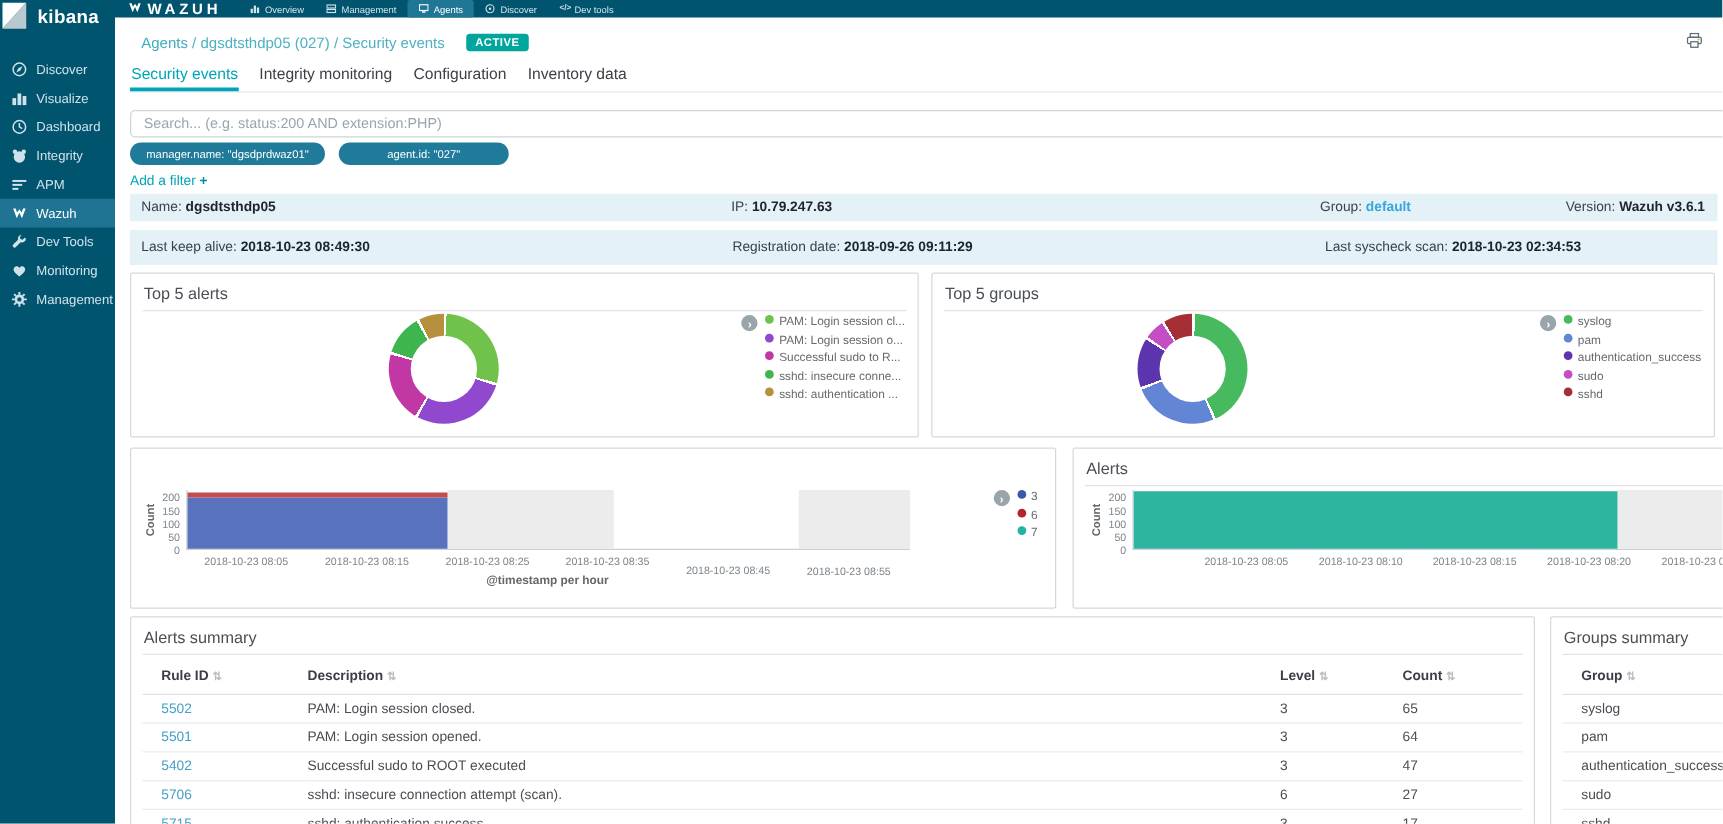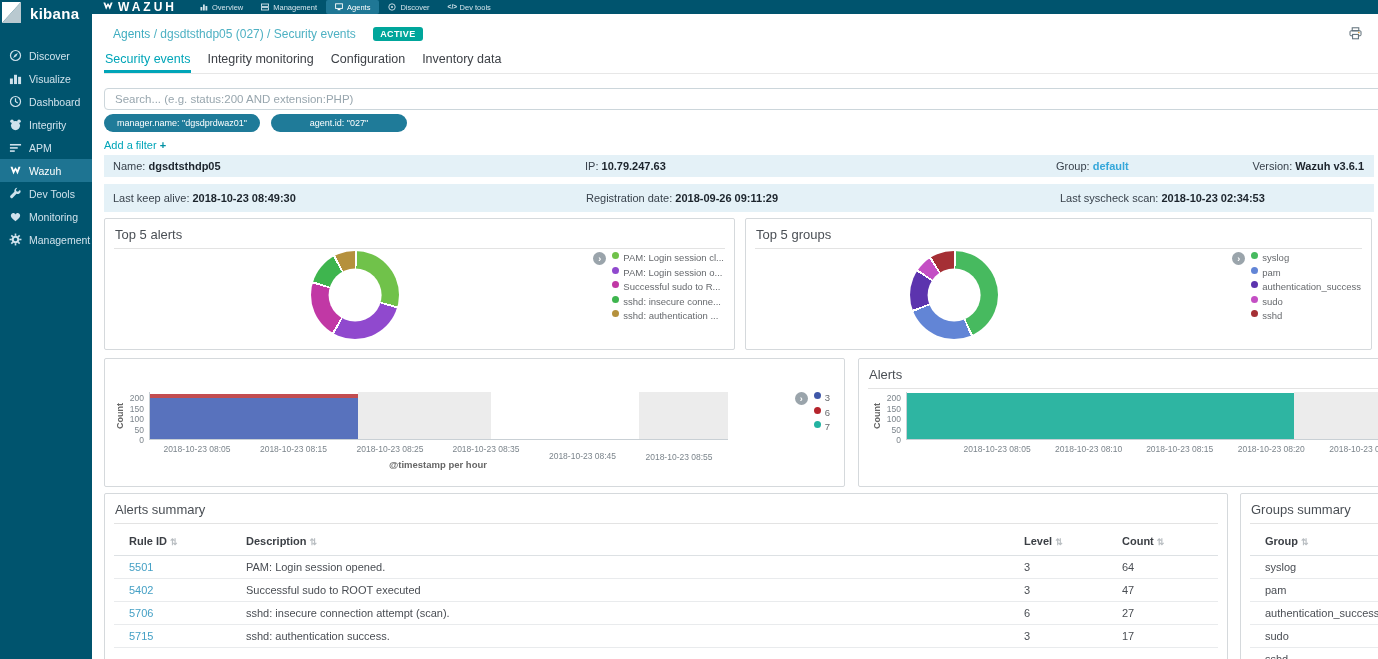--- a/index.html
+++ b/index.html
@@ -401,20 +401,26 @@
     <thead id="as-head">
         <tr>
           <th class="first">Rule ID<span class="sort">⇅</span></th>
           <th>Description<span class="sort">⇅</span></th>
           <th>Level<span class="sort">⇅</span></th>
           <th>Count<span class="sort">⇅</span></th>
         </tr>
       </thead>
     <tbody id="as-body">
         <tr>
+          <td class="first"><span class="rule-link">5502</span></td>
+          <td>PAM: Login session closed.</td>
+          <td>3</td>
+          <td>65</td>
+        </tr>
+        <tr>
           <td class="first"><span class="rule-link">5501</span></td>
           <td>PAM: Login session opened.</td>
           <td>3</td>
           <td>64</td>
         </tr>
         <tr>
           <td class="first"><span class="rule-link">5402</span></td>
           <td>Successful sudo to ROOT executed</td>
           <td>3</td>
           <td>47</td>

